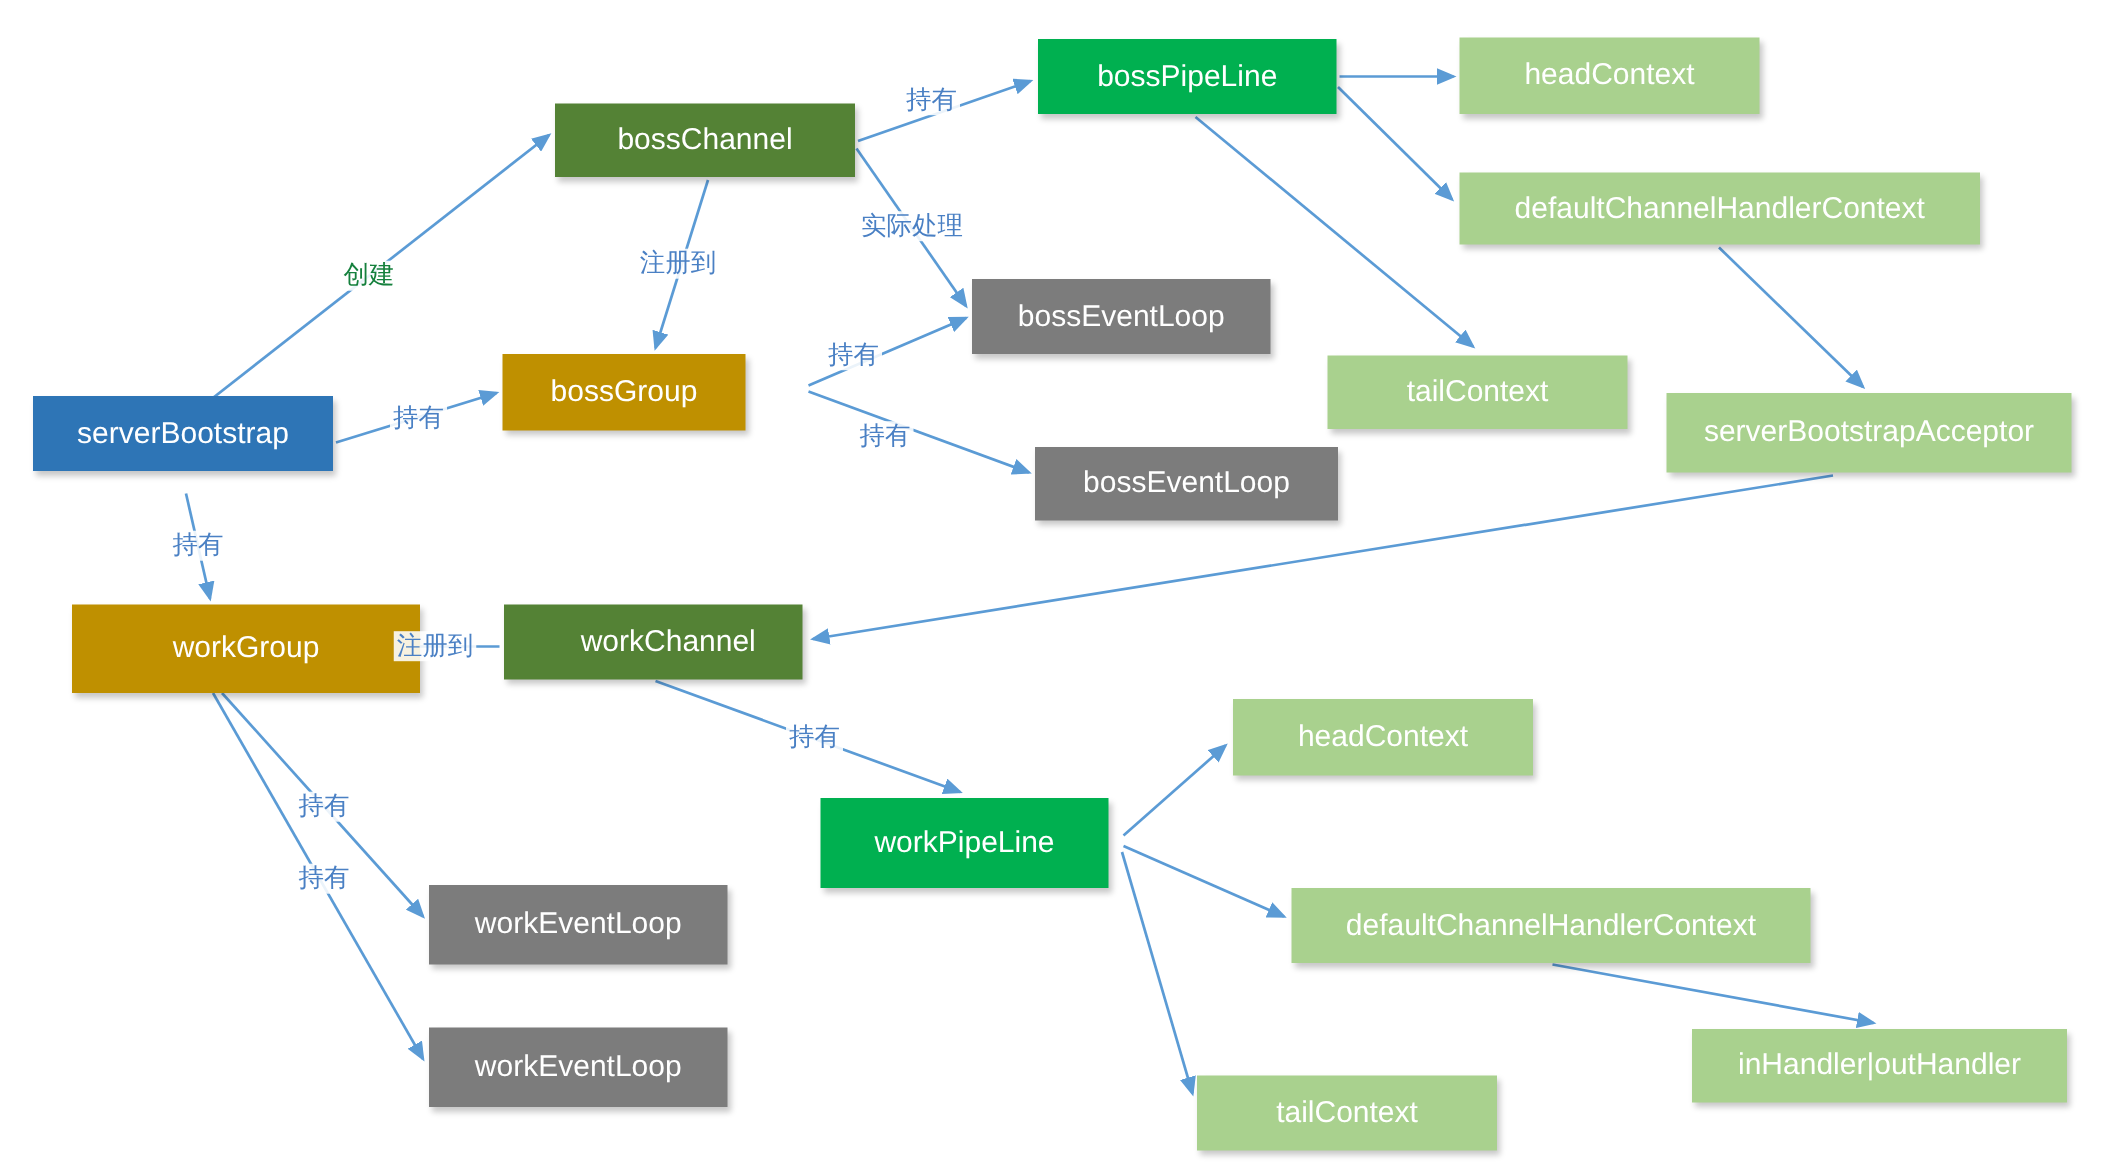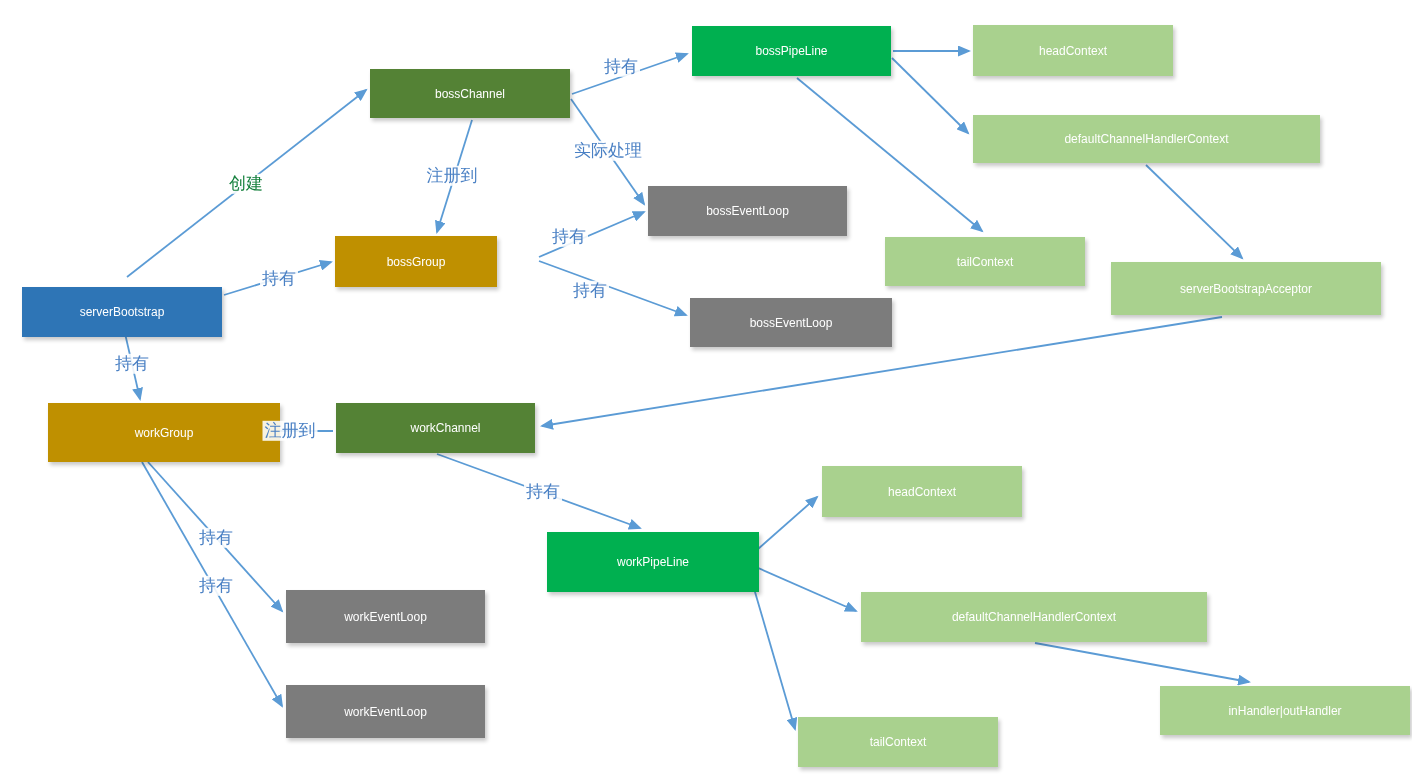--- a/index.html
+++ b/index.html
@@ -11,21 +11,21 @@
     font-family:"Liberation Sans","DejaVu Sans",sans-serif;
   }
   #edges-layer{
     position:absolute;left:0;top:0;width:1412px;height:780px;
     pointer-events:none;
   }
   .node{
     position:absolute;
     display:flex;align-items:center;justify-content:center;
     color:#ffffff;
-    font-size:12px;
+    font-size:20px;
     box-shadow:2px 3px 4px rgba(0,0,0,0.22);
     white-space:nowrap;
     box-sizing:border-box;
   }
   .edge-label{
     position:absolute;
     transform:translate(-50%,-50%);
     font-size:17px;
     color:#4a80c4;
     background:rgba(255,255,255,0.88);
@@ -62,39 +62,39 @@
         <line x1="437" y1="454" x2="640" y2="528" stroke="#5B9BD5" stroke-width="1.8" marker-end="url(#arrowhead)"></line>
         <line x1="148" y1="462" x2="282" y2="611" stroke="#5B9BD5" stroke-width="1.8" marker-end="url(#arrowhead)"></line>
         <line x1="142" y1="462" x2="282" y2="706" stroke="#5B9BD5" stroke-width="1.8" marker-end="url(#arrowhead)"></line>
         <line x1="749" y1="557" x2="817" y2="497" stroke="#5B9BD5" stroke-width="1.8" marker-end="url(#arrowhead)"></line>
         <line x1="749" y1="564" x2="856" y2="611" stroke="#5B9BD5" stroke-width="1.8" marker-end="url(#arrowhead)"></line>
         <line x1="748" y1="568" x2="795" y2="729" stroke="#5B9BD5" stroke-width="1.8" marker-end="url(#arrowhead)"></line>
         <line x1="1035" y1="643" x2="1249" y2="682" stroke="#5B9BD5" stroke-width="1.8" marker-end="url(#arrowhead)"></line>
       </g>
   </svg>
   <div id="nodes-layer">
-      <div class="node" style="left: 22px; top: 287px; width: 200px; height: 50px; background: rgb(46, 117, 182); color: rgb(255, 255, 255);">serverBootstrap</div>
+      <div class="node" style="left: 22px; top: 264px; width: 200px; height: 50px; background: rgb(46, 117, 182); color: rgb(255, 255, 255);">serverBootstrap</div>
       <div class="node" style="left: 370px; top: 69px; width: 200px; height: 49px; background: rgb(84, 130, 53); color: #ffffff;">bossChannel</div>
       <div class="node" style="left: 335px; top: 236px; width: 162px; height: 51px; background: rgb(191, 144, 0); color: rgb(255, 255, 255);">bossGroup</div>
       <div class="node" style="left: 692px; top: 26px; width: 199px; height: 50px; background: rgb(0, 176, 80); color: rgb(255, 255, 255);">bossPipeLine</div>
       <div class="node" style="left: 973px; top: 25px; width: 200px; height: 51px; background: rgb(169, 209, 142); color: rgb(255, 255, 255);">headContext</div>
       <div class="node" style="left: 973px; top: 115px; width: 347px; height: 48px; background: rgb(169, 209, 142); color: rgb(255, 255, 255);">defaultChannelHandlerContext</div>
       <div class="node" style="left: 648px; top: 186px; width: 199px; height: 50px; background: rgb(124, 124, 124); color: rgb(255, 255, 255);">bossEventLoop</div>
       <div class="node" style="left: 885px; top: 237px; width: 200px; height: 49px; background: rgb(169, 209, 142); color: rgb(255, 255, 255);">tailContext</div>
       <div class="node" style="left: 1111px; top: 262px; width: 270px; height: 53px; background: rgb(169, 209, 142); color: rgb(255, 255, 255);">serverBootstrapAcceptor</div>
       <div class="node" style="left: 690px; top: 298px; width: 202px; height: 49px; background: rgb(124, 124, 124); color: rgb(255, 255, 255);">bossEventLoop</div>
       <div class="node" style="left: 48px; top: 403px; width: 232px; height: 59px; background: rgb(191, 144, 0); color: rgb(255, 255, 255);">workGroup</div>
       <div class="node" style="left: 336px; top: 403px; width: 199px; height: 50px; background: rgb(84, 130, 53); color: rgb(255, 255, 255); padding-left: 20px;">workChannel</div>
-      <div class="node" style="left: 547px; top: 532px; width: 212px; height: 60px; background: rgb(0, 176, 80); color: rgb(255, 255, 255);">workPipeLine</div>
+      <div class="node" style="left: 547px; top: 532px; width: 192px; height: 60px; background: rgb(0, 176, 80); color: rgb(255, 255, 255);">workPipeLine</div>
       <div class="node" style="left: 822px; top: 466px; width: 200px; height: 51px; background: rgb(169, 209, 142); color: rgb(255, 255, 255);">headContext</div>
       <div class="node" style="left: 861px; top: 592px; width: 346px; height: 50px; background: rgb(169, 209, 142); color: rgb(255, 255, 255);">defaultChannelHandlerContext</div>
       <div class="node" style="left: 286px; top: 590px; width: 199px; height: 53px; background: rgb(124, 124, 124); color: rgb(255, 255, 255);">workEventLoop</div>
       <div class="node" style="left: 286px; top: 685px; width: 199px; height: 53px; background: rgb(124, 124, 124); color: rgb(255, 255, 255);">workEventLoop</div>
       <div class="node" style="left: 798px; top: 717px; width: 200px; height: 50px; background: rgb(169, 209, 142); color: rgb(255, 255, 255);">tailContext</div>
-      <div class="node" style="left: 1160px; top: 686px; width: 250px; height: 49px; background: rgb(169, 209, 142); color: rgb(255, 255, 255);">inHandler|outHandler</div>
+      <div class="node" style="left: 1128px; top: 686px; width: 250px; height: 49px; background: rgb(169, 209, 142); color: rgb(255, 255, 255);">inHandler|outHandler</div>
     </div>
   <div id="labels-layer">
       <div class="edge-label" style="left: 246px; top: 184px; color: #15803d;">创建</div>
       <div class="edge-label" style="left: 279px; top: 279px; color: rgb(74, 128, 196);">持有</div>
       <div class="edge-label" style="left: 132px; top: 364px; color: rgb(74, 128, 196);">持有</div>
       <div class="edge-label" style="left: 452px; top: 176px; color: rgb(74, 128, 196);">注册到</div>
       <div class="edge-label" style="left: 621px; top: 67px; color: rgb(74, 128, 196);">持有</div>
       <div class="edge-label" style="left: 608px; top: 151px; color: rgb(74, 128, 196);">实际处理</div>
       <div class="edge-label" style="left: 569px; top: 237px; color: rgb(74, 128, 196);">持有</div>
       <div class="edge-label" style="left: 590px; top: 291px; color: rgb(74, 128, 196);">持有</div>

